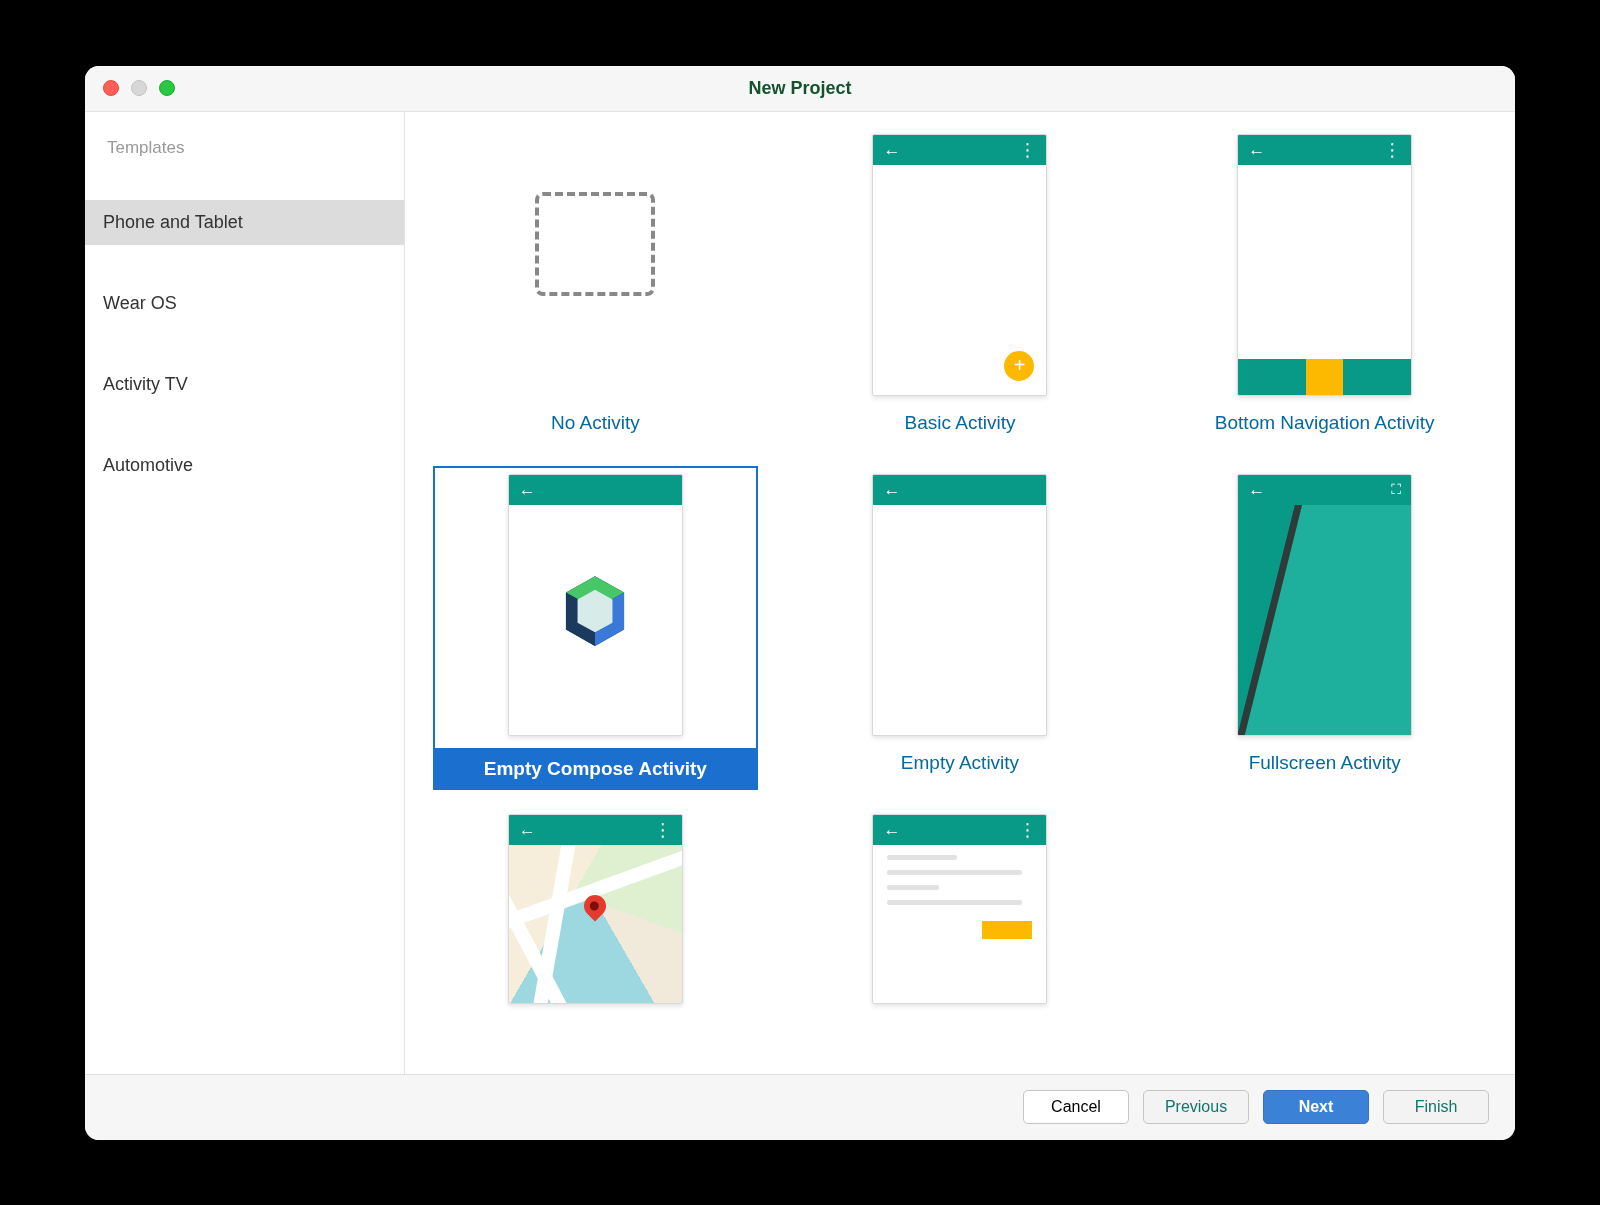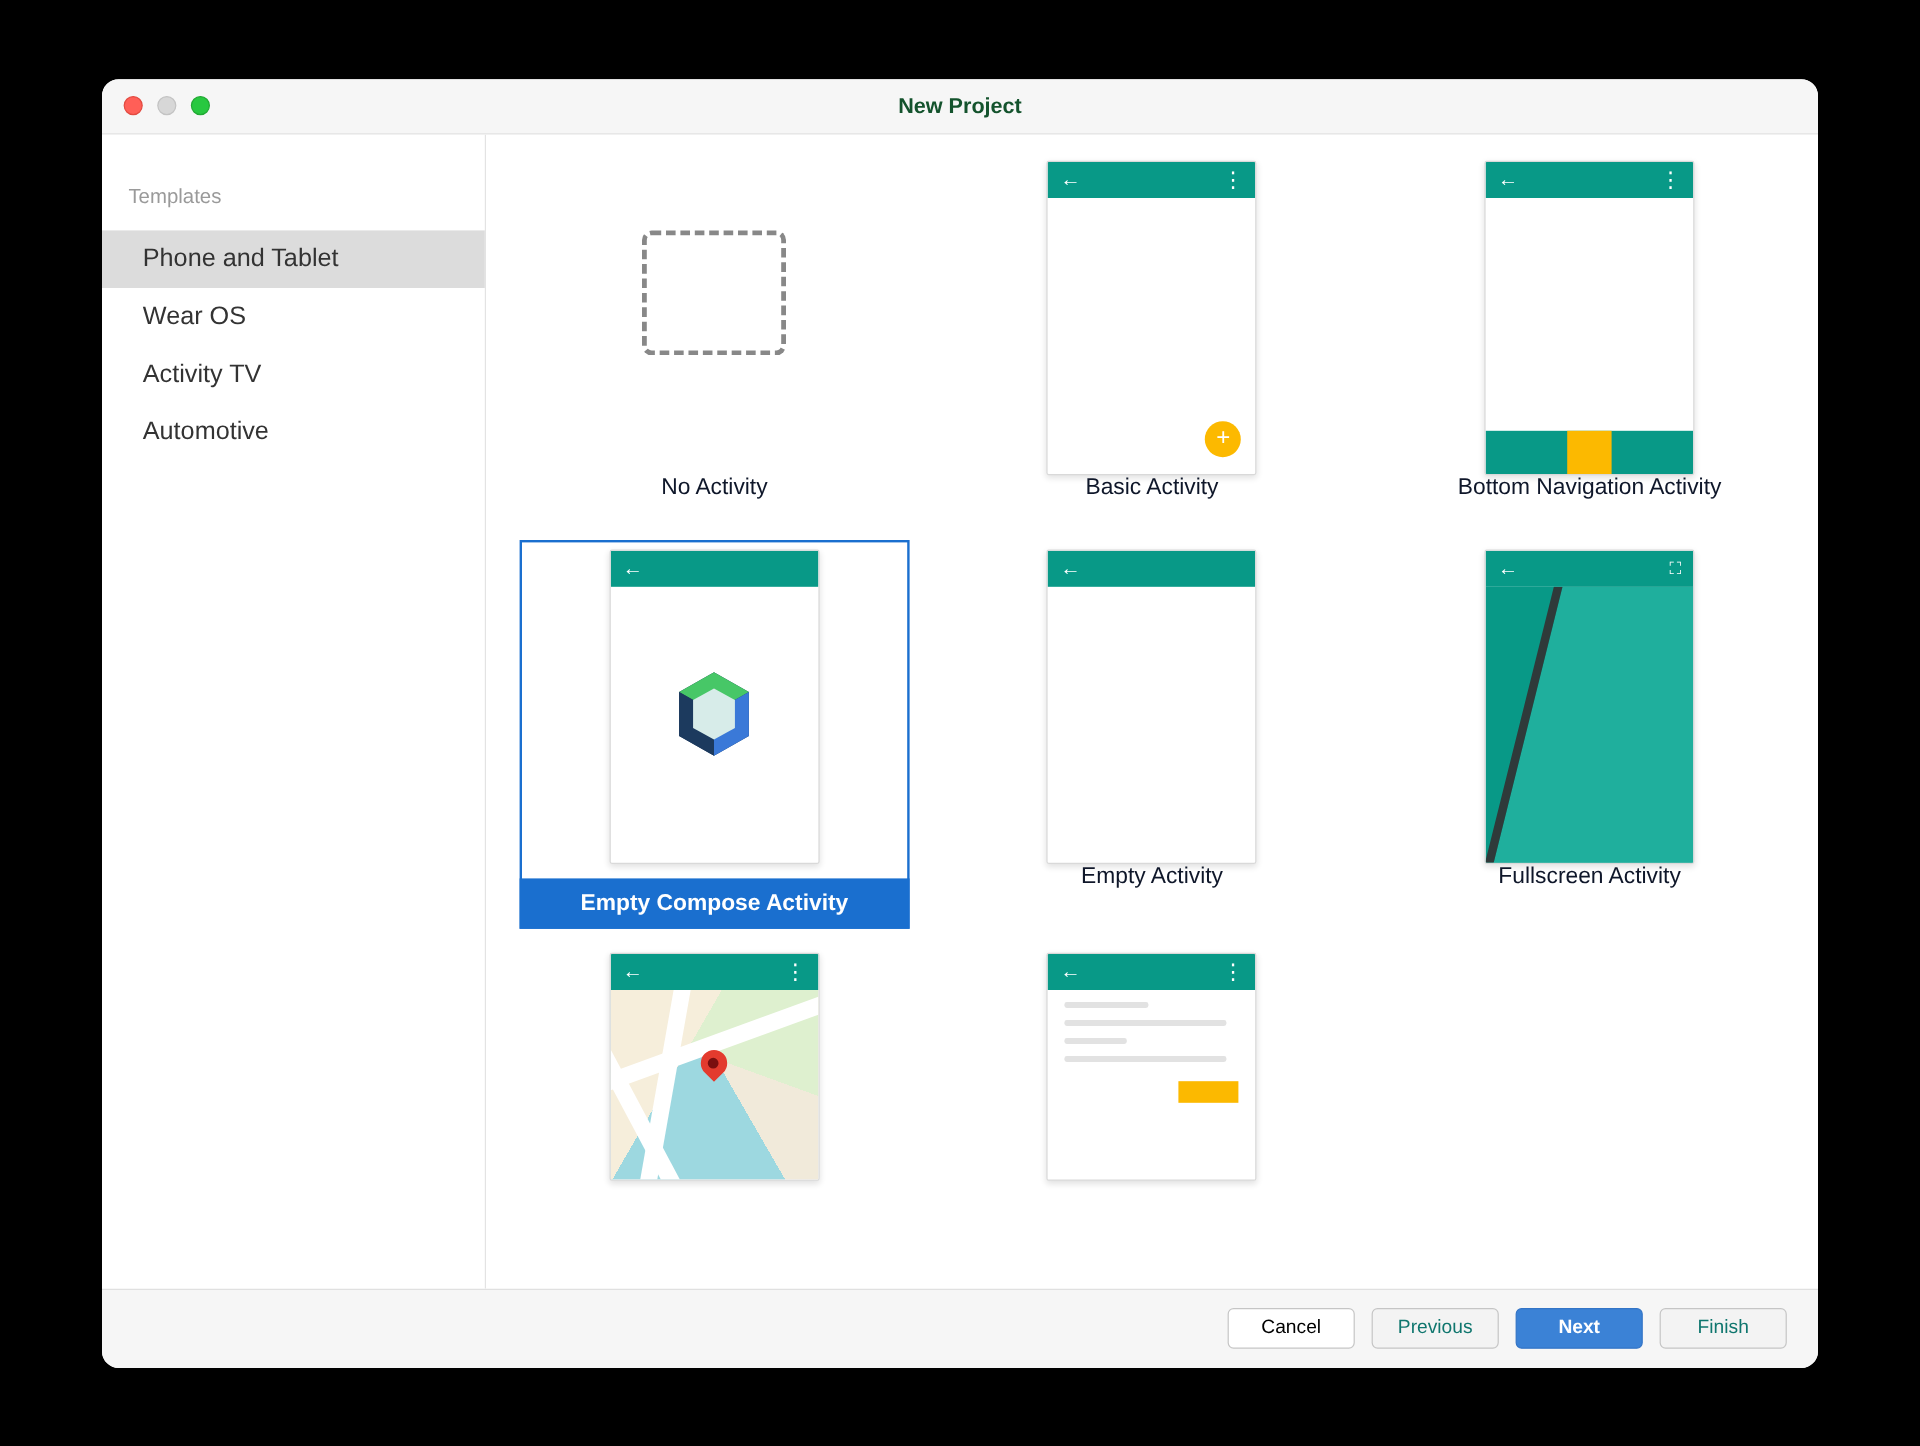--- a/index.html
+++ b/index.html
@@ -55,29 +55,29 @@
     flex: 1;
     display: flex;
     overflow: hidden;
   }
   .sidebar {
     width: 320px;
     border-right: 1px solid #e3e3e3;
     padding-top: 18px;
   }
   .sidebar-heading {
-    padding: 8px 22px 18px 22px;
+    padding: 8px 22px 6px 22px;
     color: #9a9a9a;
     font-size: 17px;
-    margin-top: 16px;
   }
   .sidebar-item {
-    padding: 12px 34px;
-    font-size: 21px;
+    padding: 12px 18px;
+    font-size: 18px;
     cursor: pointer;
+    margin-top: 36px;
   }
   .sidebar-item.selected {
     background: #dcdcdc;
   }
   .gallery {
     flex: 1;
     overflow: hidden;
     padding: 14px 28px 0 28px;
   }
   .grid {
@@ -96,23 +96,24 @@
     height: 262px;
     background: #fff;
     border: 1px solid #d9d9d9;
     border-radius: 2px;
     box-shadow: 0 2px 5px rgba(0,0,0,.12);
     overflow: hidden;
     display: flex;
     flex-direction: column;
   }
   .card-label {
+    margin-top: 16px;
     margin-bottom: 8px;
     font-size: 19px;
-    color: #0f172a;
+    color: #0369a1;
     text-align: center;
     min-height: 26px;
   }
   .card.selected .select-wrap {
     border: 2px solid #1a6fcf;
   }
   .select-wrap {
     border: 2px solid transparent;
     padding: 6px;
     display:flex;

